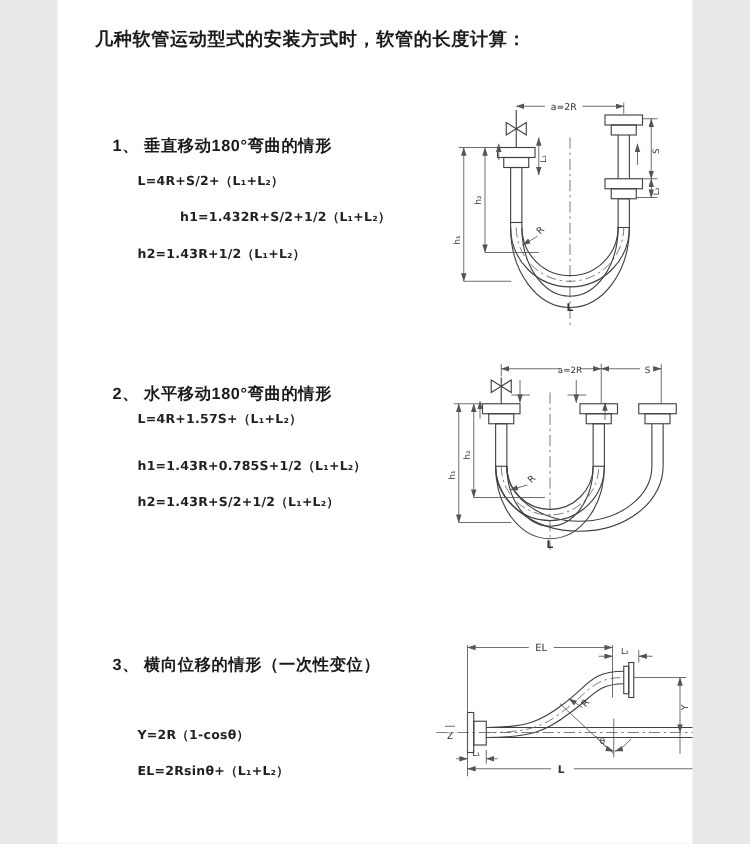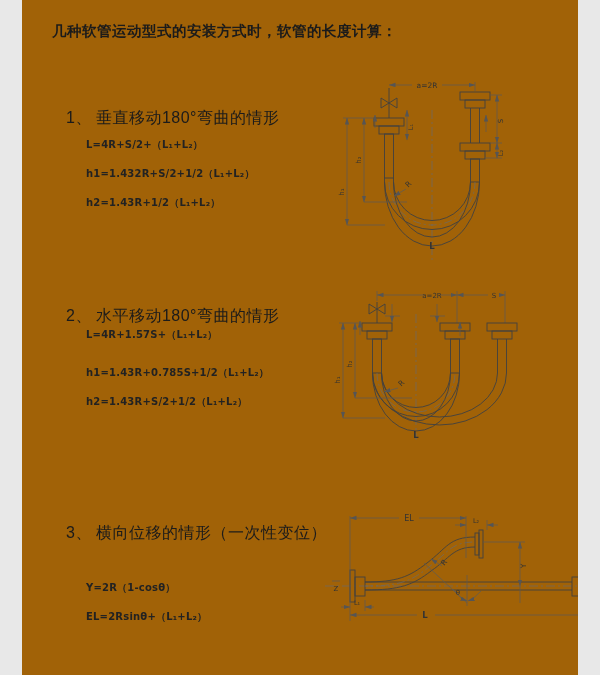--- a/index.html
+++ b/index.html
@@ -1,25 +1,25 @@
 <!DOCTYPE html>
 <html><head>
 <meta charset="utf-8">
 <style>
   html,body{margin:0;padding:0;background:#e8e8e8;}
   .page{
-    position:relative;width:556px;height:675px;background:#a16207;
+    position:relative;width:508px;height:675px;background:#ffffff;
     font-family:"Liberation Sans","DejaVu Sans",sans-serif;
     color:#1b1b1b;overflow:hidden;margin:0 auto;
   }
   .title{
     position:absolute;left:30px;top:22px;font-size:14.5px;font-weight:bold;
     letter-spacing:0.5px;white-space:nowrap;
   }
-  .sec-heading{position:absolute;font-size:16px;font-weight:normal;white-space:nowrap;letter-spacing:0.5px;}
+  .sec-heading{position:absolute;font-size:13px;font-weight:bold;white-space:nowrap;letter-spacing:0.5px;}
   .sec-heading .num{margin-right:4px;}
   .formula{
     position:absolute;left:64px;font-size:10px;font-weight:600;
     font-family:"DejaVu Sans","Liberation Sans",sans-serif;
     letter-spacing:0.2px;white-space:nowrap;color:#222;
   }
   svg.diag{position:absolute;}
   svg.diag text{
     font-family:"DejaVu Sans","Liberation Sans",sans-serif;
     fill:#333;
@@ -33,21 +33,21 @@
 <body>
 
 <div class="page">
 
   <div class="title">几种软管运动型式的安装方式时，软管的长度计算：</div>
 
   <div class="sec-heading" style="left:44px;top:108px;">
     <span class="num">1、</span><span>垂直移动180°弯曲的情形</span>
   </div>
   <div class="formula" style="top:138px;">L=4R+S/2+（L₁+L₂）</div>
-  <div class="formula" style="top:167px;">h1=1.432R+S/2+1/2（L₁+L₂）</div>
+  <div class="formula" style="top:167px;margin-left:34px;">h1=1.432R+S/2+1/2（L₁+L₂）</div>
   <div class="formula" style="top:196px;">h2=1.43R+1/2（L₁+L₂）</div>
 
   <div class="sec-heading" style="left:44px;top:306px;text-align:right;">
     <span class="num">2、</span><span>水平移动180°弯曲的情形</span>
   </div>
   <div class="formula" style="top:328px;">L=4R+1.57S+（L₁+L₂）</div>
   <div class="formula" style="top:366px;">h1=1.43R+0.785S+1/2（L₁+L₂）</div>
   <div class="formula" style="top:395px;text-align:center;">h2=1.43R+S/2+1/2（L₁+L₂）</div>
 
   <div class="sec-heading" style="left:44px;top:523px;">

